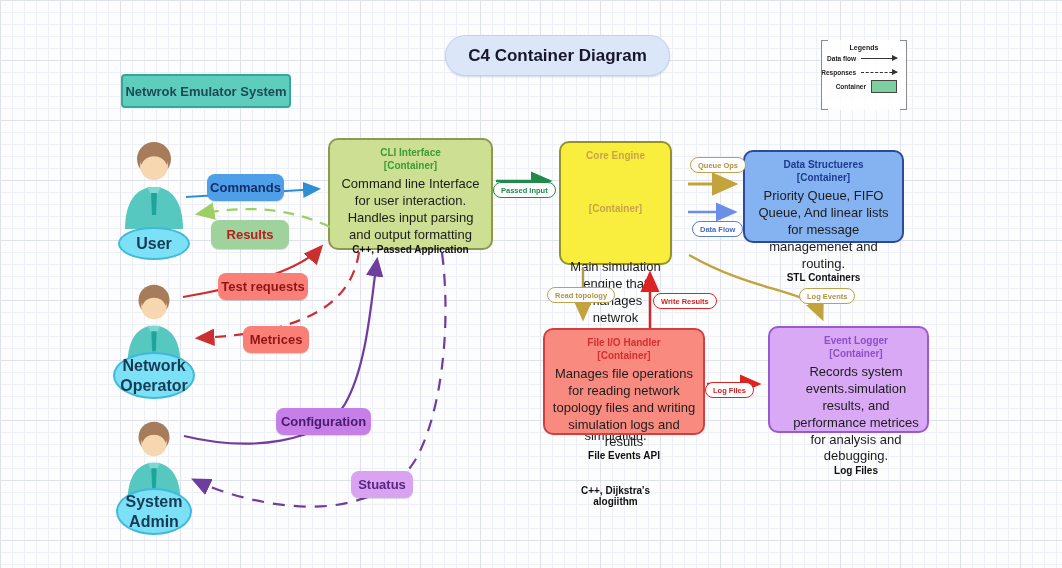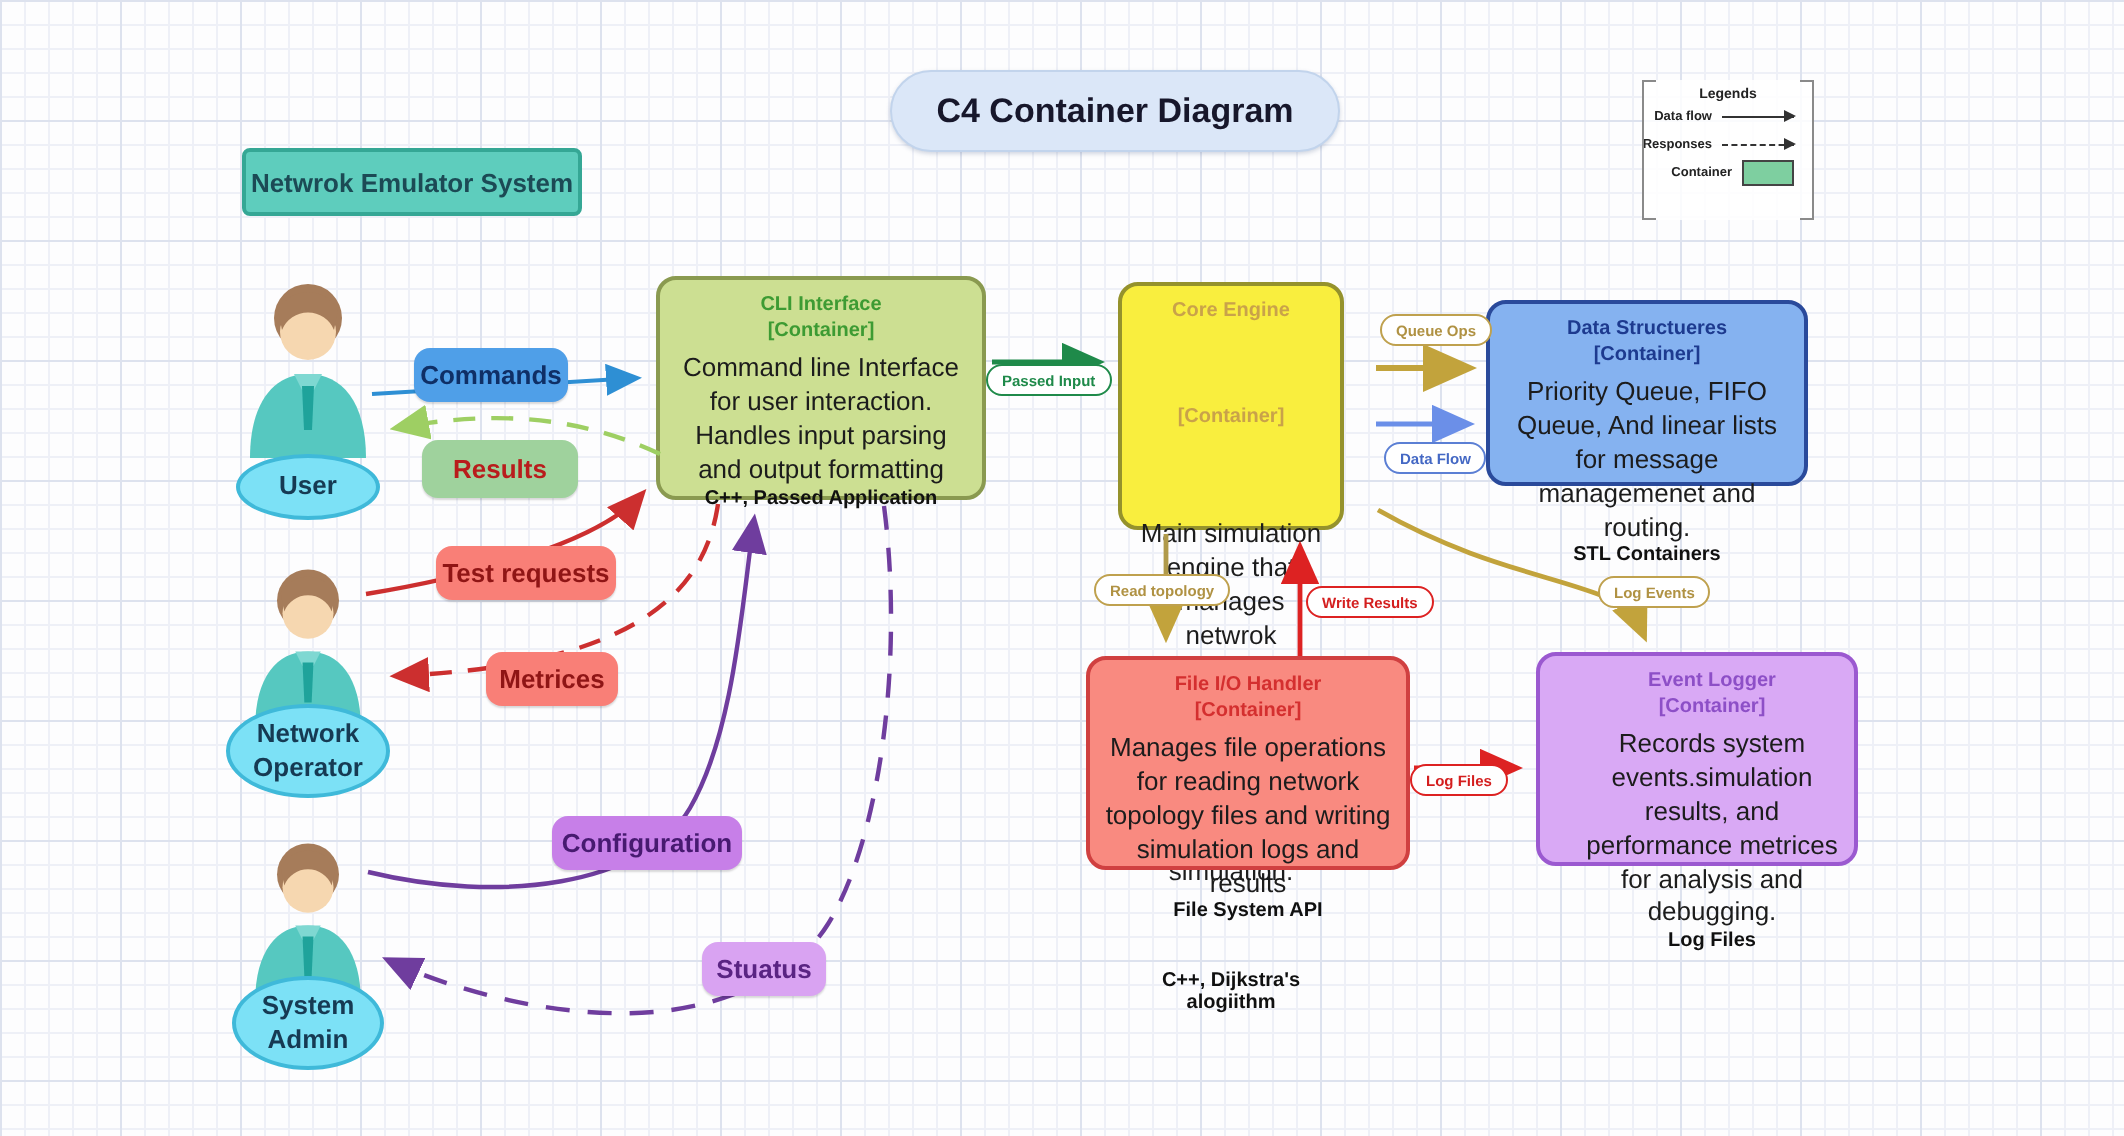--- a/index.html
+++ b/index.html
@@ -43,21 +43,21 @@
   .lg-dash { position:relative; width:36px; height:0; border-top:1.6px dashed #333; }
   .lg-dash::after { content:""; position:absolute; right:-1px; top:-3.6px; border-left:6px solid #333; border-top:3px solid transparent; border-bottom:3px solid transparent; }
   .lg-swatch { width:26px; height:13px; background:#7ecfa0; border:1px solid #444; }
 
   
   .actor { position:absolute; width:70px; z-index:10; }
   .actor .person { display:block; }
   .actor-name {
     background:#7ce1f6; border:2px solid #3fb9d9; border-radius:50%;
     display:flex; align-items:center; justify-content:center; text-align:center;
-    font-size:13px; font-weight:bold; color:#163a53; line-height:1.25;
+    font-size:16px; font-weight:bold; color:#163a53; line-height:1.25;
   }
   #actor-user { left:119px; top:139px; }
   #actor-user .actor-name { position:absolute; left:-1px; top:88px; width:72px; height:33px; }
   #actor-netop { left:119px; top:282px; }
   #actor-netop .actor-name { position:absolute; left:-6px; top:70px; width:82px; height:47px; }
   #actor-admin { left:119px; top:419px; }
   #actor-admin .actor-name { position:absolute; left:-3px; top:69px; width:76px; height:47px; }
 
   
   .pill { position:absolute; z-index:30; border-radius:8px; display:flex; align-items:center; justify-content:center; font-weight:bold; font-size:13px; box-shadow:0 1px 1px rgba(0,0,0,.15); }
@@ -231,21 +231,21 @@
     <div class="cbox-title">Data Structueres</div>
     <div class="cbox-sub">[Container]</div>
     <div class="cbox-desc">Priority Queue, FIFO Queue, And linear lists for message managemenet and routing.</div>
     <div class="cbox-tech">STL Containers</div>
   </div>
 
   <div class="cbox" id="box-fileio">
     <div class="cbox-title">File I/O Handler</div>
     <div class="cbox-sub">[Container]</div>
     <div class="cbox-desc">Manages file operations for reading network topology files and writing simulation logs and results</div>
-    <div class="cbox-tech">File System  API</div>
+    <div class="cbox-tech">File Events  API</div>
   </div>
 
   <div class="cbox" id="box-logger">
     <div class="cbox-title">Event Logger</div>
     <div class="cbox-sub">[Container]</div>
     <div class="cbox-desc">Records system events.simulation results, and performance metrices for analysis and debugging.</div>
     <div class="cbox-tech">Log Files</div>
   </div>
 
 </div>

